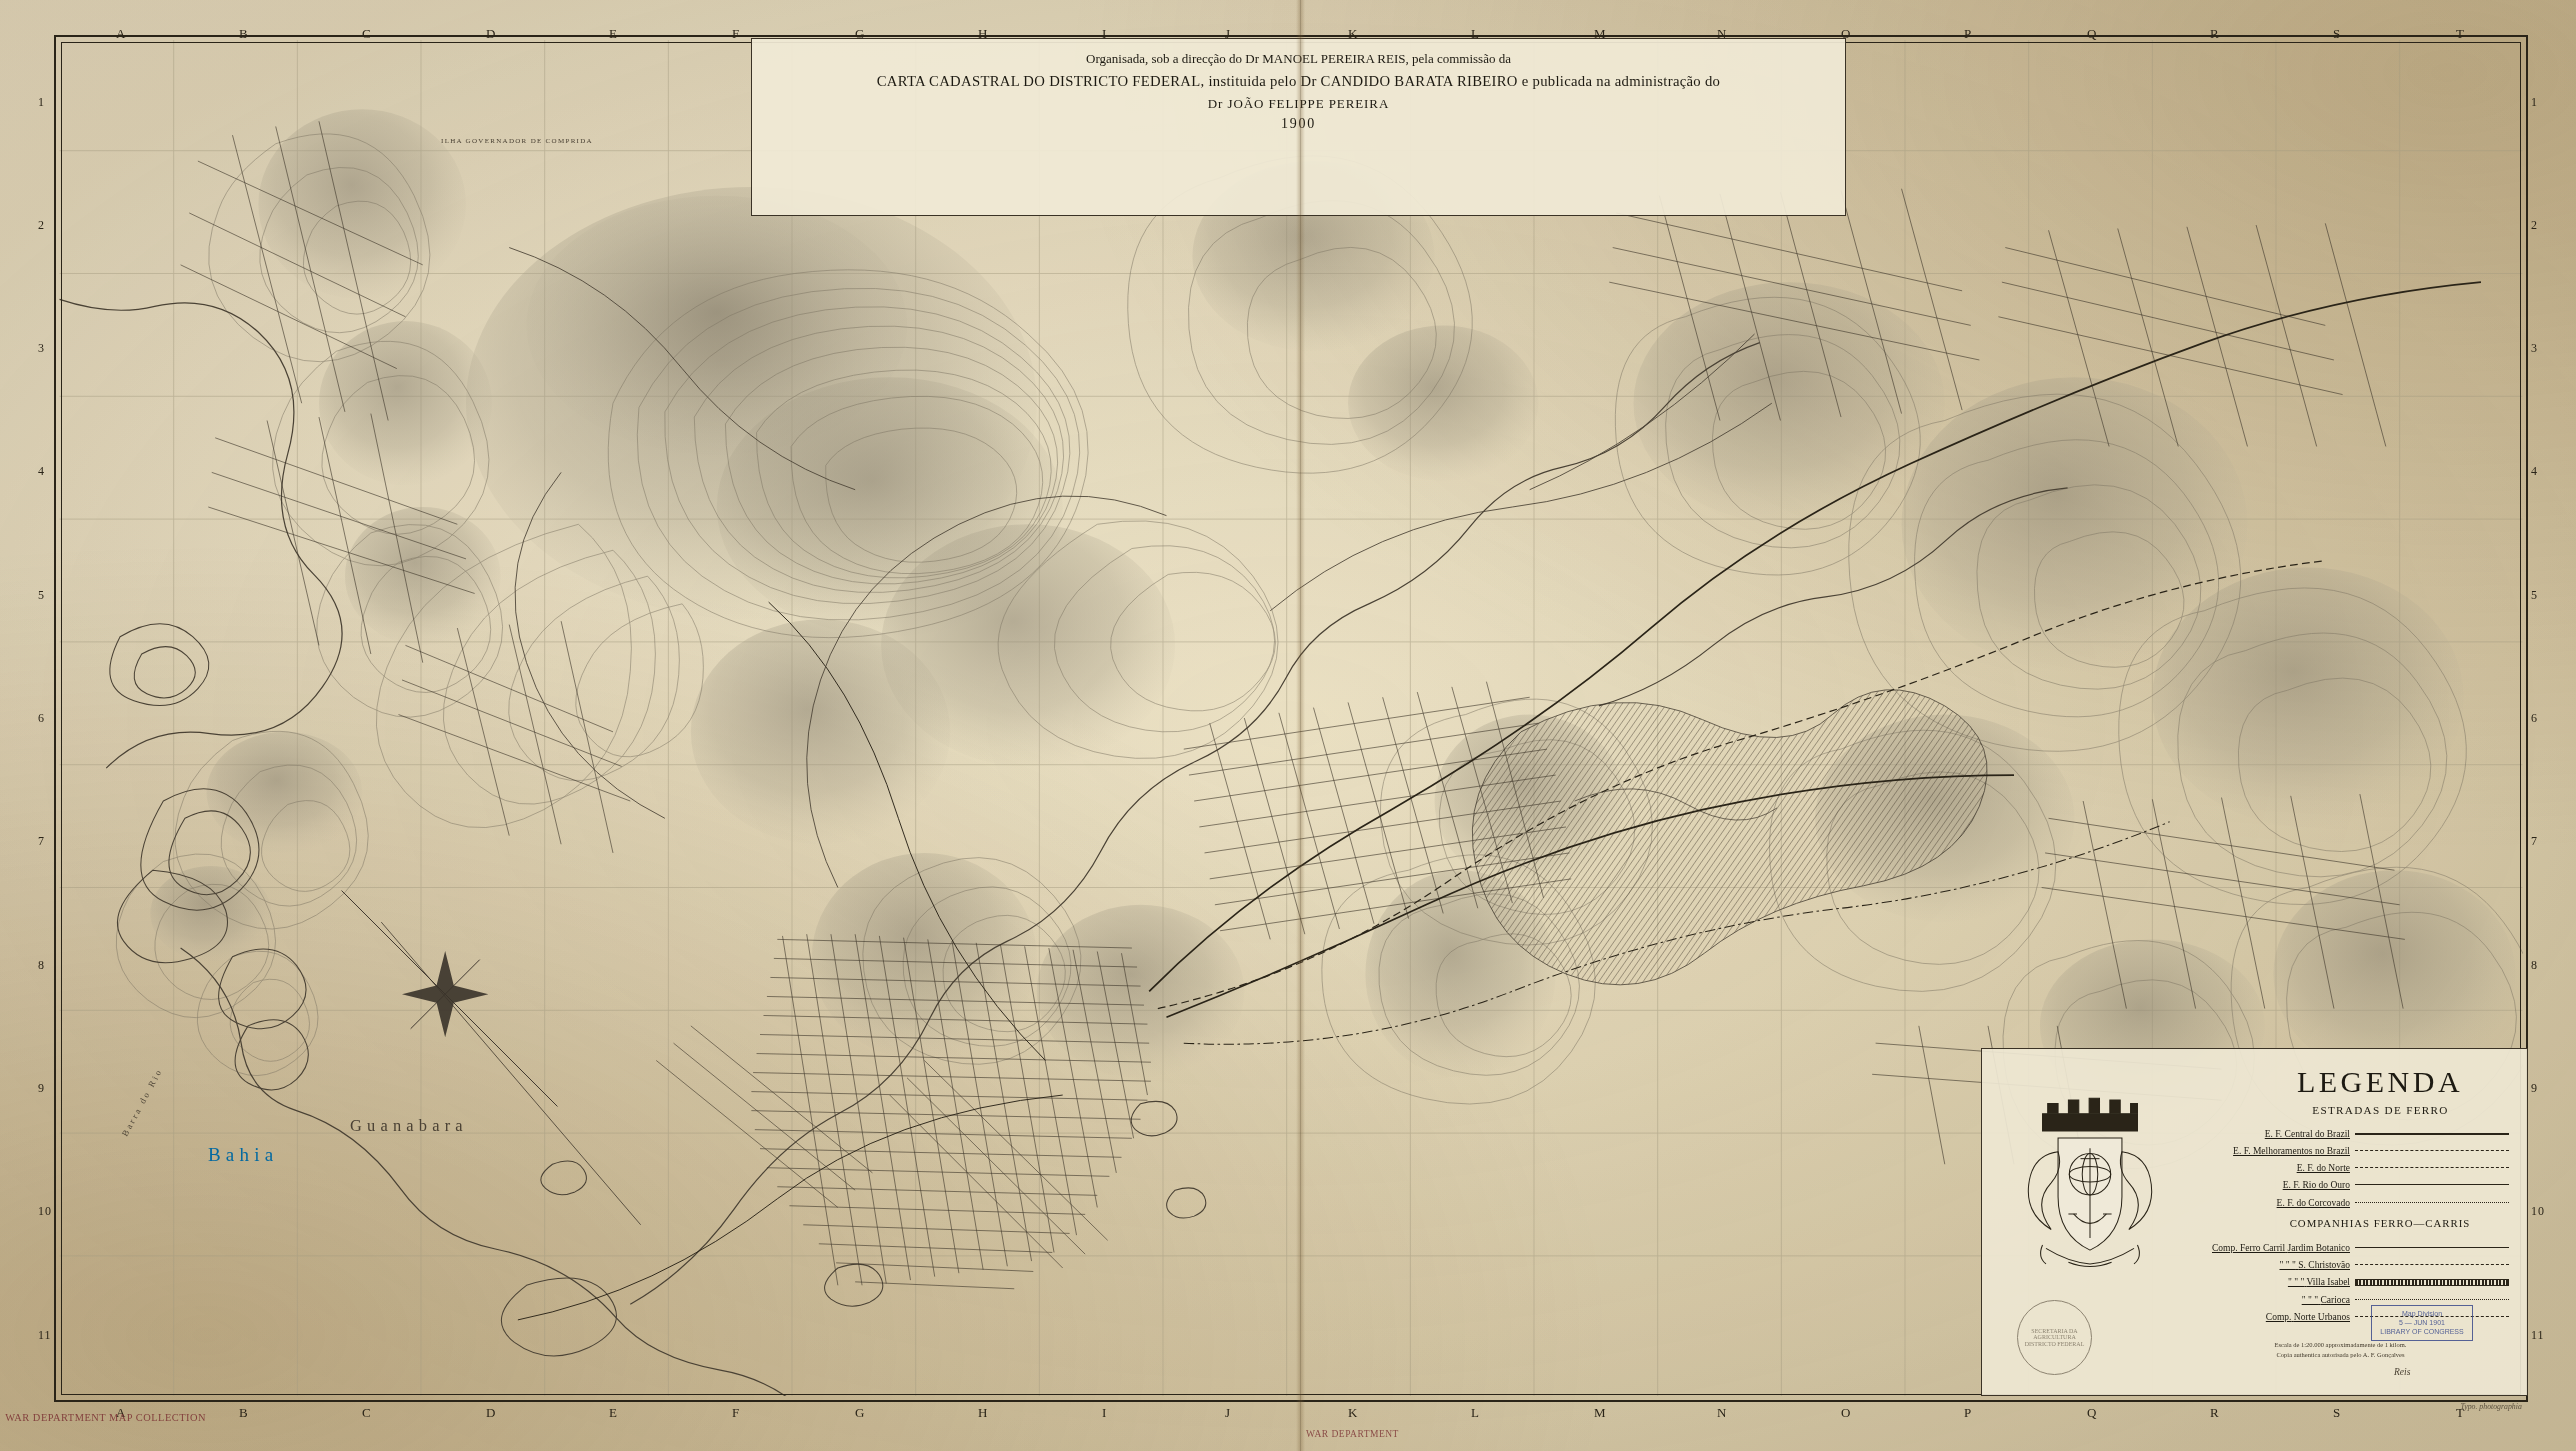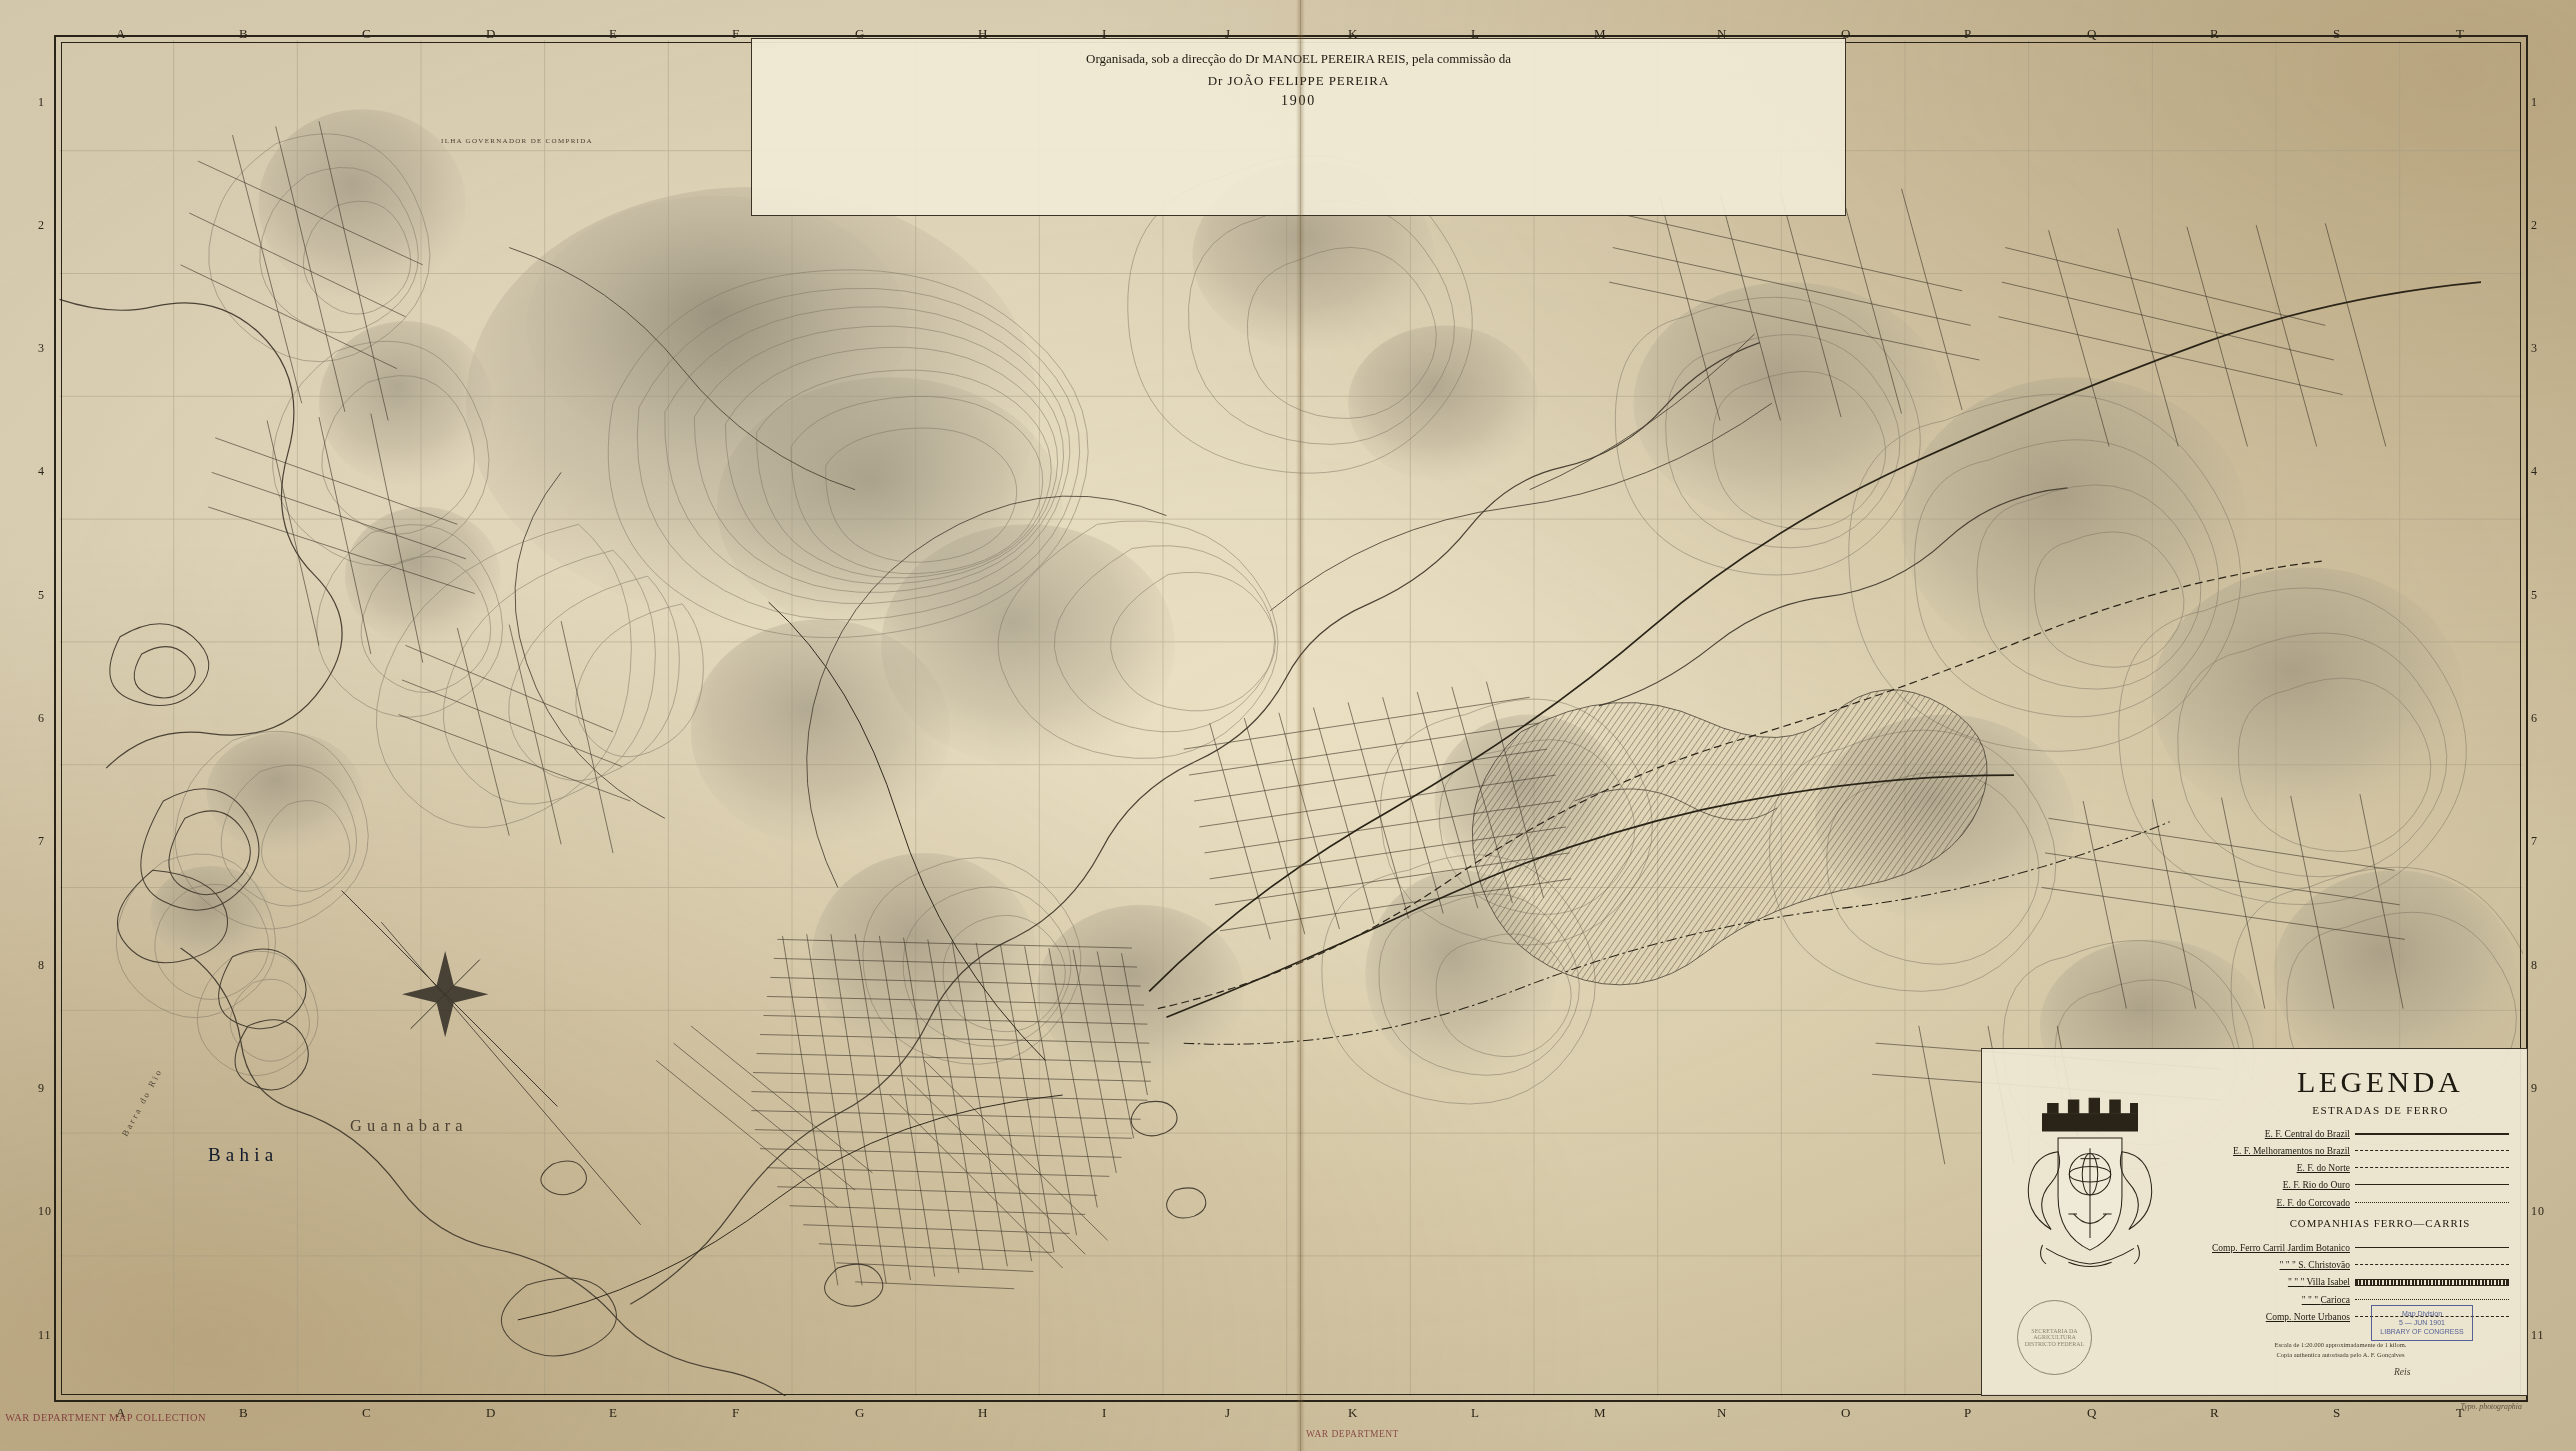--- a/index.html
+++ b/index.html
@@ -145,21 +145,21 @@
   #war-dept-2{
     position:absolute;left:1306px;top:1429px;font-size:9.5px;color:#7a2f32;
     letter-spacing:0.5px;opacity:.8;z-index:32;
   }
 
   
   .mlabel{
     position:absolute;z-index:20;color:#3a332a;pointer-events:none;
     font-family:"Liberation Serif",serif;
   }
-  #lab-baia{left:208px;top:1144px;font-size:19px;letter-spacing:5.2px;color:#0f172a;}
+  #lab-baia{left:208px;top:1144px;font-size:19px;letter-spacing:5.2px;color:#0369a1;}
   #lab-guanabara{left:350px;top:1116px;font-size:16.4px;letter-spacing:5.2px;color:#4a4134;text-align:right;}
   #lab-barra{left:104px;top:1097px;font-size:8.7px;letter-spacing:2.6px;transform:rotate(-62deg);color:#4a4134;}
   #lab-ilha{left:441px;top:137px;font-size:7px;letter-spacing:1.3px;color:#4a4134;}
 
   
   #compass{position:absolute;left:307px;top:856px;width:285px;height:285px;z-index:19;}
 </style>
 </head>
 <body>
 
@@ -588,20 +588,21 @@
     <div class="row-lab" style="left: 2531px; top: 711px;">6</div>
     <div class="row-lab" style="left: 2531px; top: 834px;">7</div>
     <div class="row-lab" style="left: 2531px; top: 958px;">8</div>
     <div class="row-lab" style="left: 2531px; top: 1081px;">9</div>
     <div class="row-lab" style="left: 2531px; top: 1204px;">10</div>
     <div class="row-lab" style="left: 2531px; top: 1328px;">11</div>
   </div>
 
 <div id="title-box">
   <div id="title-sub1">Organisada, sob a direcção do Dr MANOEL PEREIRA REIS, pela commissão da</div>
+  <div id="title-sub2">CARTA CADASTRAL DO DISTRICTO FEDERAL, instituida pelo Dr CANDIDO BARATA RIBEIRO e publicada na administração do</div>
   <div id="title-sub3">Dr JOÃO FELIPPE PEREIRA</div>
   <div id="title-year">1900</div>
 </div>
 
 <div id="legend-box">
 
   <div id="arms">
     <svg width="164" height="208" viewBox="0 0 190 240">
       <g stroke="#2a2418" fill="none" stroke-width="1.2">
 

